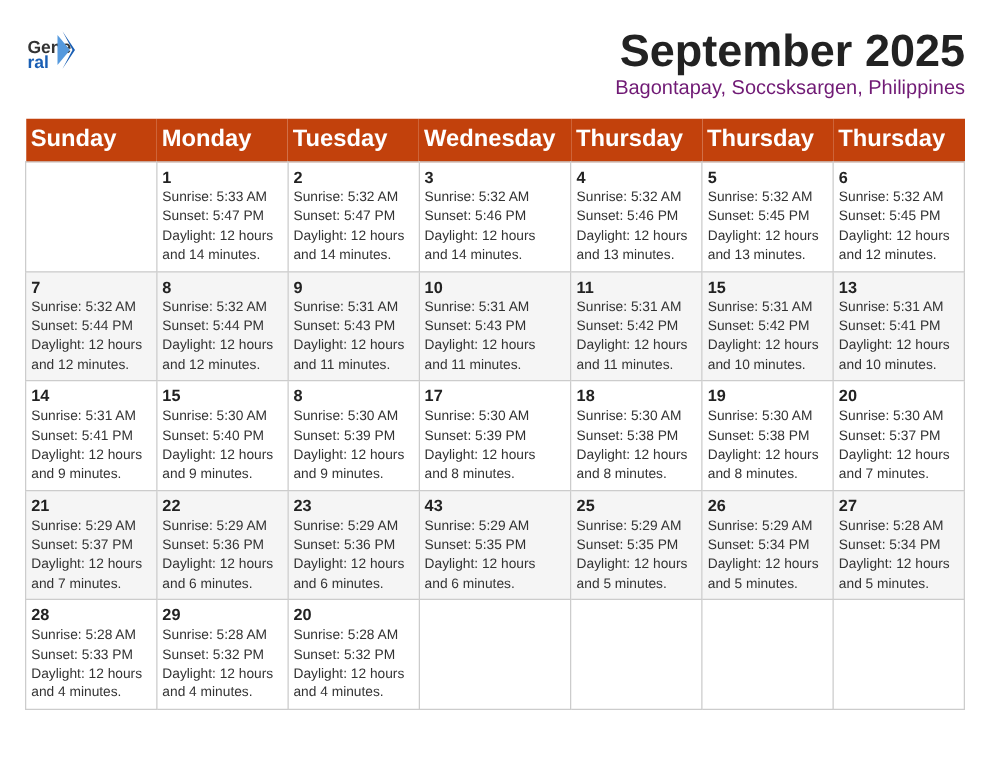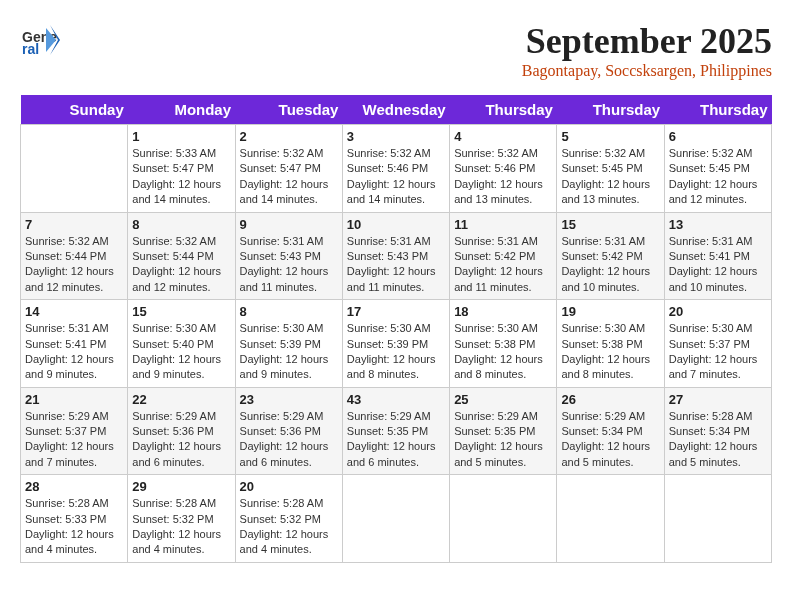--- a/index.html
+++ b/index.html
@@ -23,42 +23,41 @@
     }
     .logo-text .blue { color: #1a5fb4; }
     .logo-icon {
       width: 40px;
       height: 40px;
       margin-right: 5px;
     }
     .title-section {
       text-align: right;
       margin-bottom: 5px;
-      font-family: Liberation Serif, serif;
     }
     .main-title {
       font-size: 36px;
       font-weight: bold;
       color: #222;
     }
     .subtitle {
       font-size: 16px;
-      color: #c2410c;
+      color: #701a75;
     }
     table {
       width: 100%;
       border-collapse: collapse;
       font-size: 11px;
     }
     thead tr th {
-      background-color: #6d28d9;
+      background-color: #c2410c;
       color: #fff;
       padding: 6px 4px;
-      text-align: right;
-      font-size: 15px;
+      text-align: left;
+      font-size: 19px;
     }
     tbody tr td {
       border: 1px solid #ccc;
       vertical-align: top;
       padding: 4px;
       min-height: 80px;
     }
     tbody tr:nth-child(odd) {
       background-color: #fff;
     }

